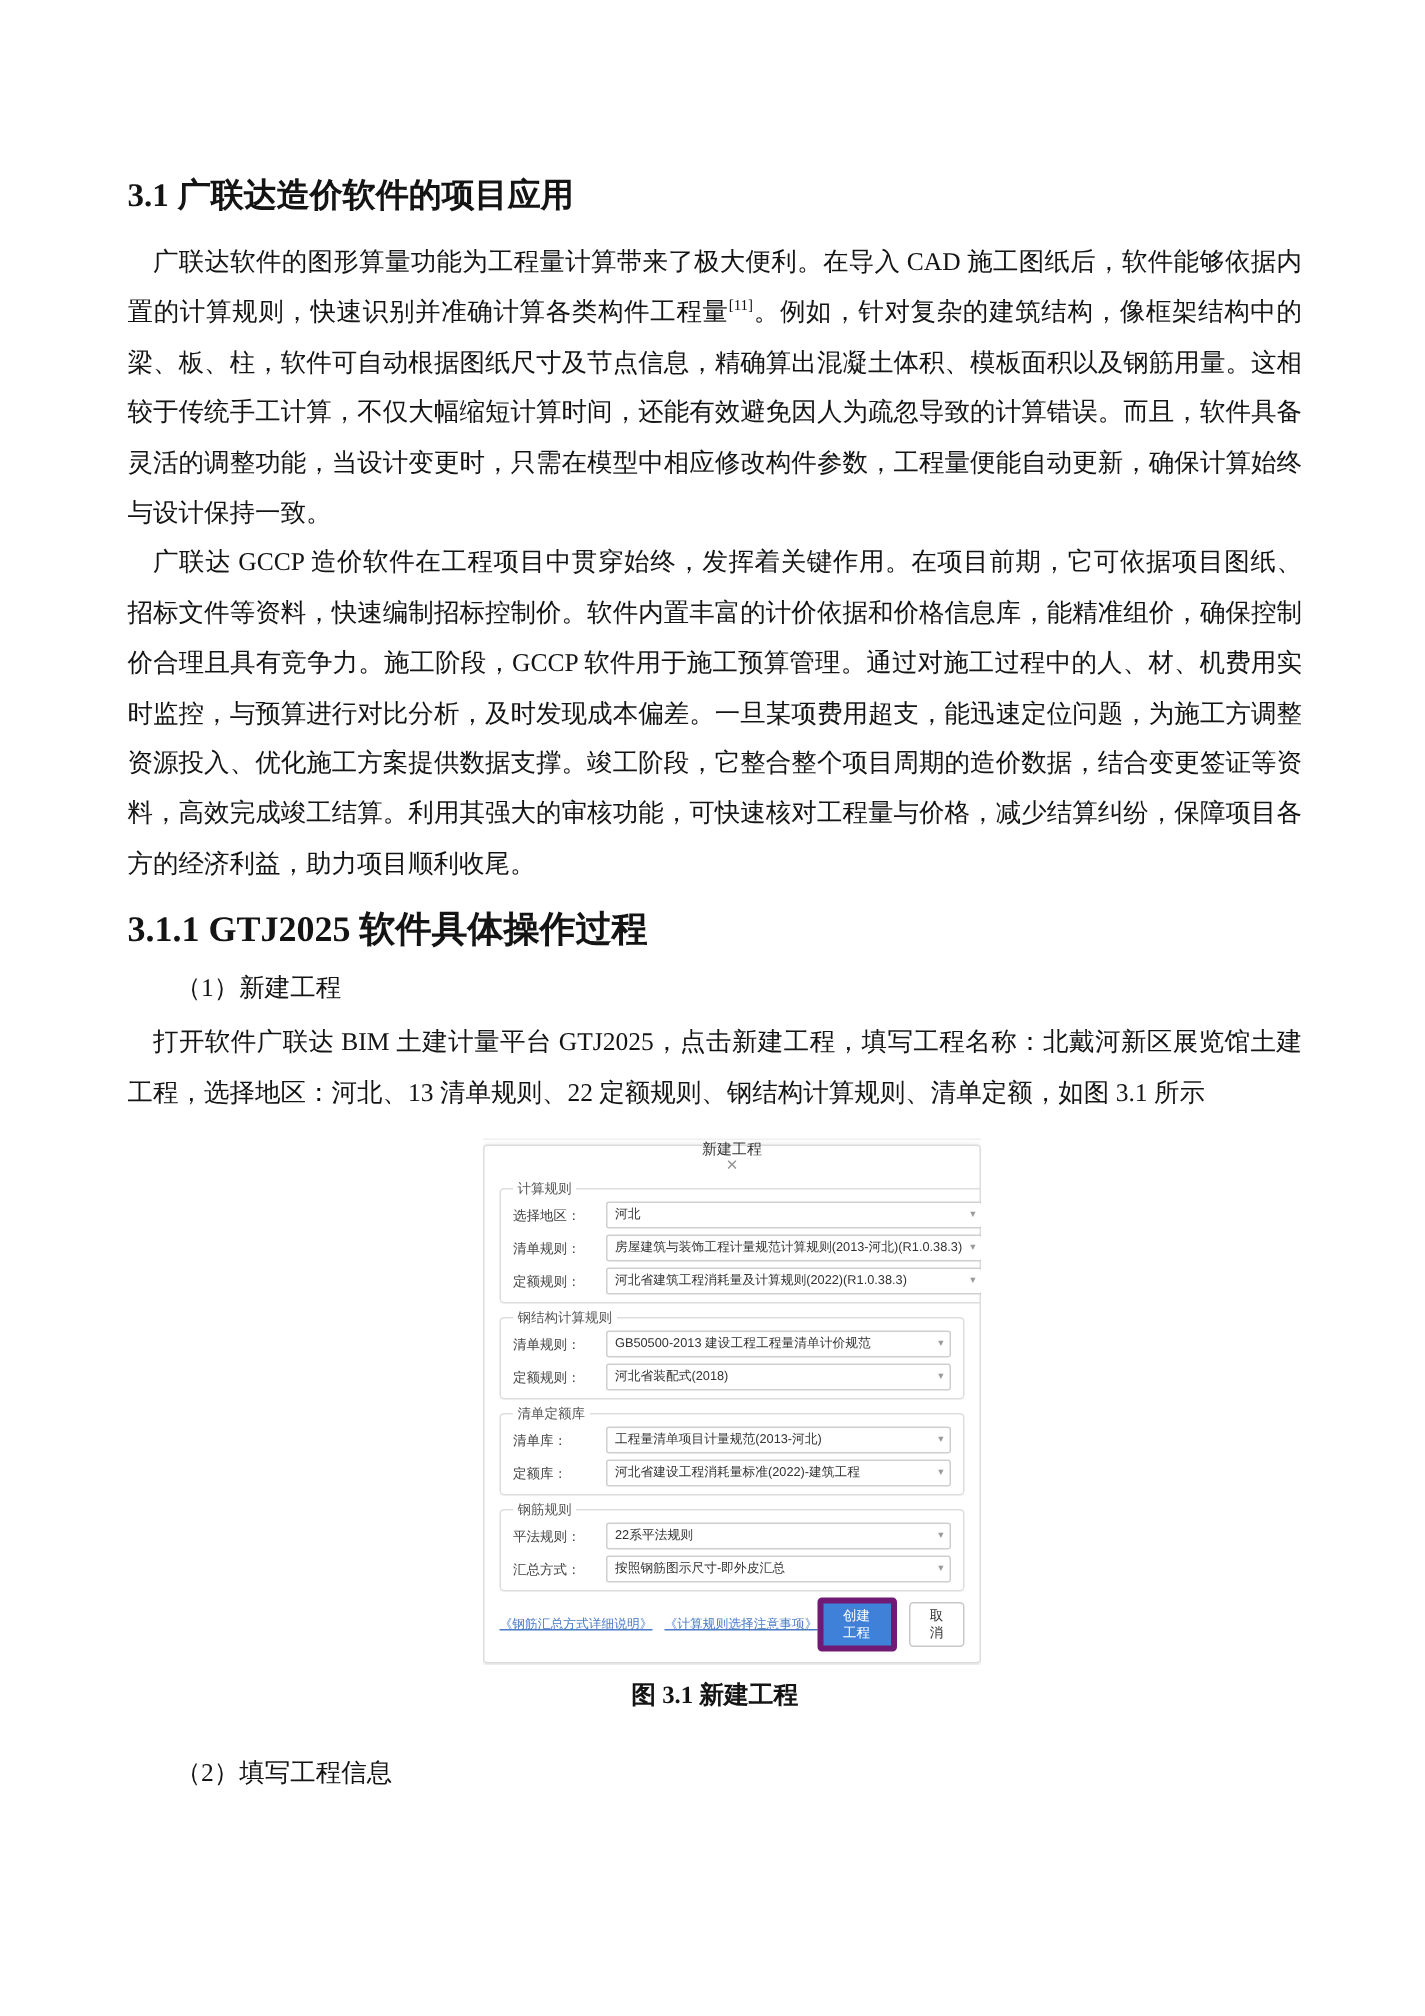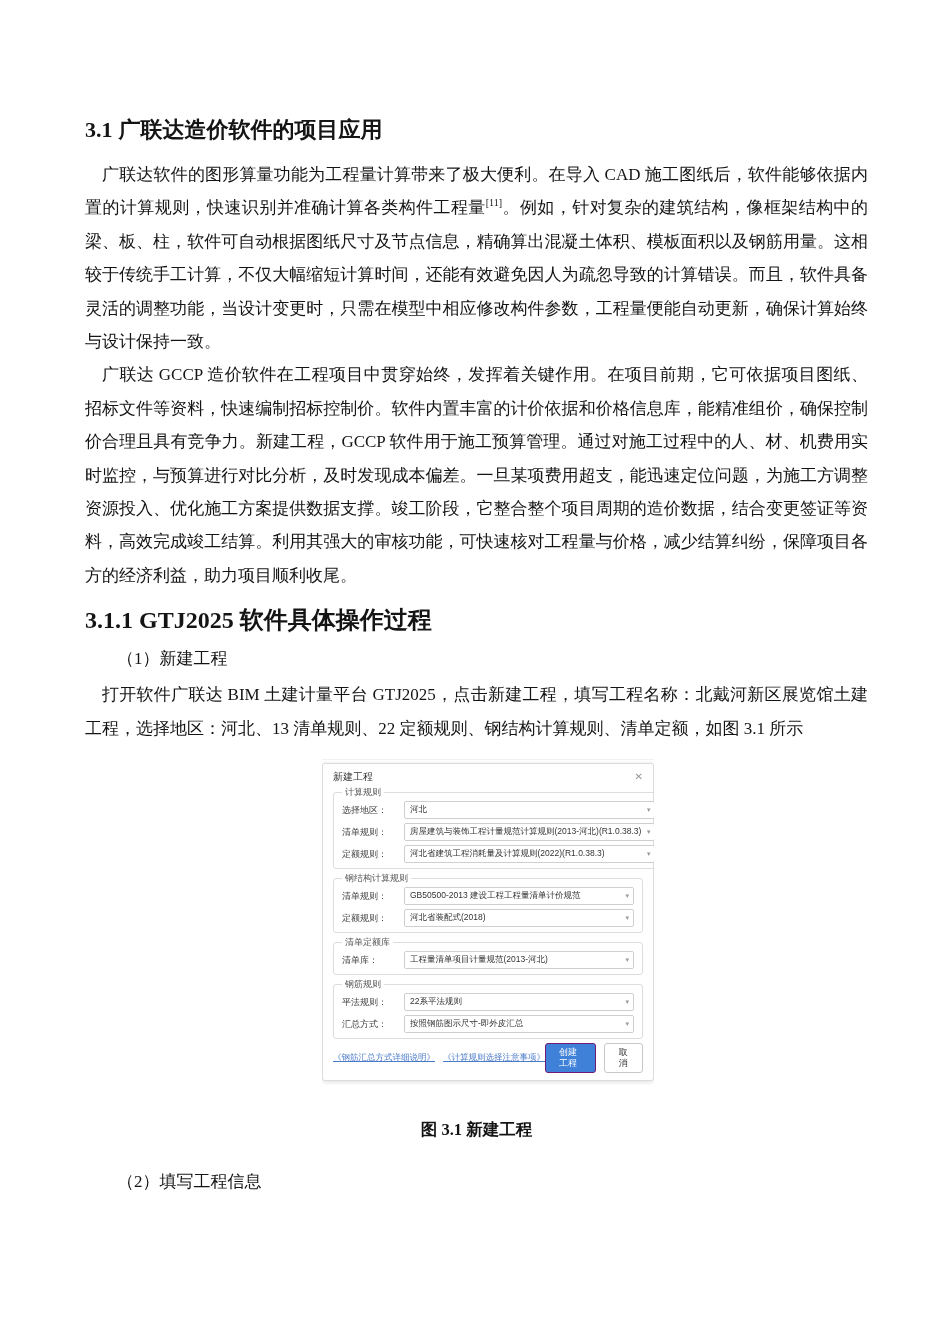--- a/index.html
+++ b/index.html
@@ -26,21 +26,21 @@
   .shot { width:332px; height:350px; margin-left:237px; position:relative; display:flex; flex-direction:column; overflow:hidden; border-top:1px solid #f0f0f0; }
   figcaption { text-align:center; font-weight:bold; font-size:16.5px; margin-top:9px; }
 
   
   .dlg {
     background:#fff; border:1px solid #dcdcdc; border-radius:3px;
     box-shadow:0 1px 5px rgba(0,0,0,.14);
     padding:6px 10px 7px 10px; margin-top:3px;
     font-family:"Liberation Sans","DejaVu Sans",sans-serif; color:#333;
   }
-  .dlg-head { display:flex; justify-content:space-between; align-items:center; height:13px; }
+  .dlg-head { display:flex; justify-content:flex-end; align-items:center; height:13px;flex-direction:column; }
   .dlg-title { font-size:10px; color:#333; }
   .dlg-close { font-size:10px; color:#949494; cursor:pointer; line-height:10px; }
   .name-row { display:flex; align-items:center; margin-top:3px; }
   .flabel { width:62px; flex-shrink:0; font-size:9px; color:#444; }
   .name-input {
     flex:1; height:15px; border:1px solid #78aed6; border-radius:2px;
     font-size:8.5px; color:#333; padding:0 4px; display:flex; align-items:center;
     white-space:nowrap; overflow:hidden;
   }
   fieldset.grp { border:1px solid #ddd; border-radius:3px; margin:5px 0 0 0; padding:0 8px 5px 8px; }
@@ -49,34 +49,34 @@
   .fselect {
     flex:1; position:relative; height:16px; border:1px solid #cfcfcf; border-radius:2px;
     background:#fff; display:flex; align-items:center; padding:0 13px 0 5px;
     font-size:8.5px; color:#333; white-space:nowrap; overflow:hidden; cursor:pointer;
   }
   .caret { position:absolute; right:4px; top:50%; transform:translateY(-55%); font-size:7px; color:#999; }
   .dlg-foot { display:flex; align-items:center; margin-top:4px; }
   .links { display:flex; gap:8px; flex:1; }
   .link { font-size:8.5px; color:#4a7bc8; text-decoration:underline; cursor:pointer; white-space:nowrap; }
   .btn { font-size:9px; border-radius:3px; padding:3px 13px; cursor:pointer; line-height:11px; }
-  .btn-create { background:#3f80d8; color:#fff; border:1px solid #701a75; }
+  .btn-create { background:#3f80d8; color:#fff; border:4px solid #701a75; }
   .btn-cancel { background:#fff; color:#333; border:1px solid #c8c8c8; margin-left:8px;text-align:center; }
 </style>
 </head>
 <body>
 
 <div class="page">
   <div class="content">
 
     <h1 class="sec"><span class="num">3.1</span><span class="cn">广联达造价软件的项目应用</span></h1>
 
     <p class="body p1"><span>广联达软件的图形算量功能为工程量计算带来了极大便利。在导入 CAD 施工图纸后，软件能够依据内置的计算规则，快速识别并准确计算各类构件工程量</span><sup>[11]</sup><span>。例如，针对复杂的建筑结构，像框架结构中的梁、板、柱，软件可自动根据图纸尺寸及节点信息，精确算出混凝土体积、模板面积以及钢筋用量。这相较于传统手工计算，不仅大幅缩短计算时间，还能有效避免因人为疏忽导致的计算错误。而且，软件具备灵活的调整功能，当设计变更时，只需在模型中相应修改构件参数，工程量便能自动更新，确保计算始终与设计保持一致。</span></p>
 
-    <p class="body p2">广联达 GCCP 造价软件在工程项目中贯穿始终，发挥着关键作用。在项目前期，它可依据项目图纸、招标文件等资料，快速编制招标控制价。软件内置丰富的计价依据和价格信息库，能精准组价，确保控制价合理且具有竞争力。新建工程，GCCP 软件用于施工预算管理。通过对施工过程中的人、材、机费用实时监控，与预算进行对比分析，及时发现成本偏差。一旦某项费用超支，能迅速定位问题，为施工方调整资源投入、优化施工方案提供数据支撑。竣工阶段，它整合整个项目周期的造价数据，结合变更签证等资料，高效完成竣工结算。利用其强大的审核功能，可快速核对工程量与价格，减少结算纠纷，保障项目各方的经济利益，助力项目顺利收尾。</p>
+    <p class="body p2">广联达 GCCP 造价软件在工程项目中贯穿始终，发挥着关键作用。在项目前期，它可依据项目图纸、招标文件等资料，快速编制招标控制价。软件内置丰富的计价依据和价格信息库，能精准组价，确保控制价合理且具有竞争力。施工阶段，GCCP 软件用于施工预算管理。通过对施工过程中的人、材、机费用实时监控，与预算进行对比分析，及时发现成本偏差。一旦某项费用超支，能迅速定位问题，为施工方调整资源投入、优化施工方案提供数据支撑。竣工阶段，它整合整个项目周期的造价数据，结合变更签证等资料，高效完成竣工结算。利用其强大的审核功能，可快速核对工程量与价格，减少结算纠纷，保障项目各方的经济利益，助力项目顺利收尾。</p>
 
     <h2 class="sub"><span class="num">3.1.1 GTJ2025</span><span class="cn">软件具体操作过程</span></h2>
 
     <p class="step">（1）新建工程</p>
 
     <p class="body p3">打开软件广联达 BIM 土建计量平台 GTJ2025，点击新建工程，填写工程名称：北戴河新区展览馆土建工程，选择地区：河北、13 清单规则、22 定额规则、钢结构计算规则、清单定额，如图 3.1 所示</p>
 
     <figure>
       <div class="shot">
         <div class="dlg">
@@ -128,20 +128,27 @@
               </fieldset>
               <fieldset class="grp">
                 <legend>清单定额库</legend>
                 <div class="frow">
                   <span class="flabel">清单库：</span>
                   <div class="fselect">
                     <span>工程量清单项目计量规范(2013-河北)</span>
                     <span class="caret">▾</span>
                   </div>
                 </div>
+                <div class="frow">
+                  <span class="flabel">定额库：</span>
+                  <div class="fselect">
+                    <span>河北省建设工程消耗量标准(2022)-建筑工程</span>
+                    <span class="caret">▾</span>
+                  </div>
+                </div>
               </fieldset>
               <fieldset class="grp">
                 <legend>钢筋规则</legend>
                 <div class="frow">
                   <span class="flabel">平法规则：</span>
                   <div class="fselect">
                     <span>22系平法规则</span>
                     <span class="caret">▾</span>
                   </div>
                 </div>

